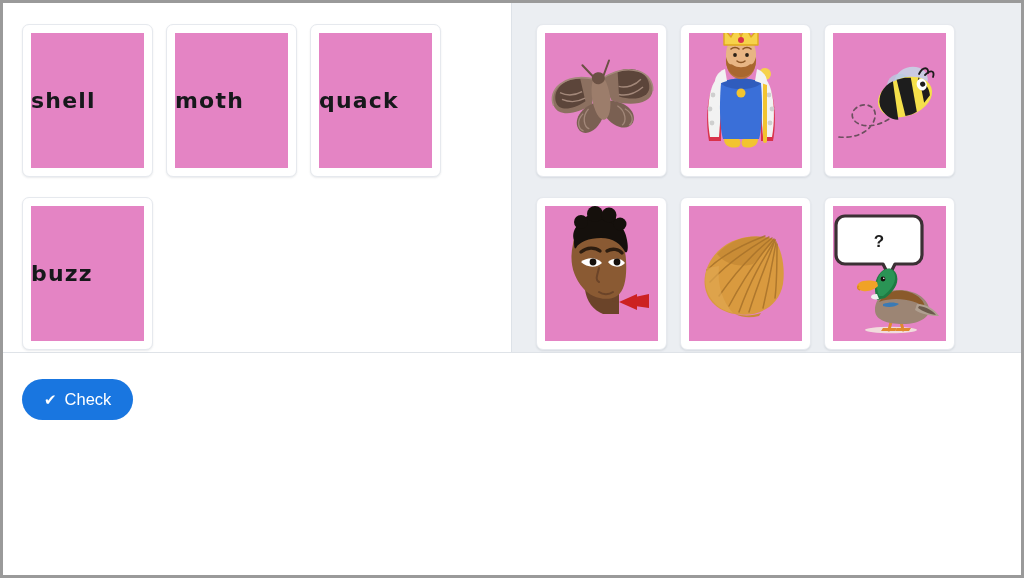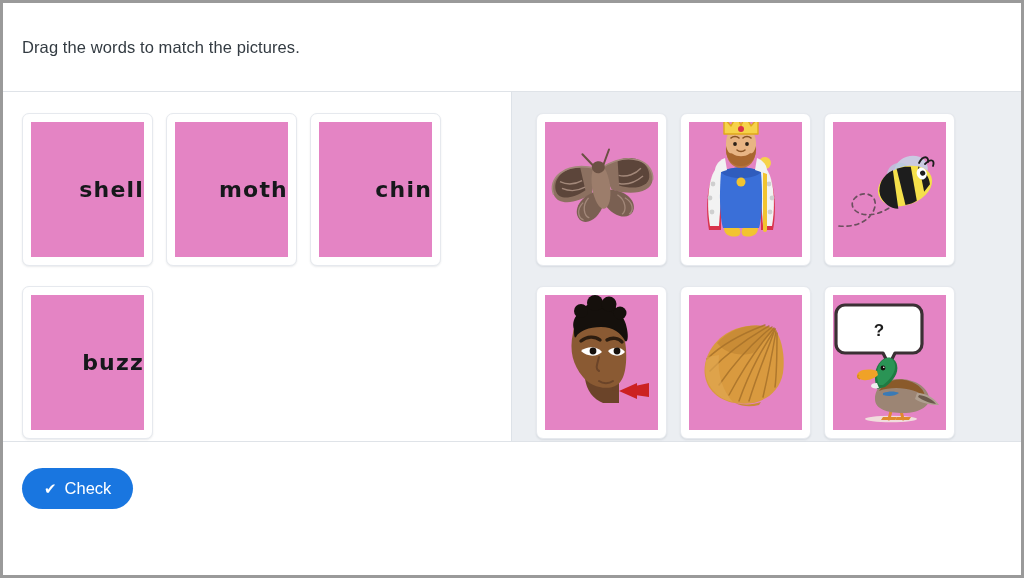--- a/index.html
+++ b/index.html
@@ -70,21 +70,21 @@
     display: flex;
     align-items: center;
     justify-content: center;
   }
   .card-inner {
     width: 113px;
     height: 135px;
     background: #e484c4;
     display: flex;
     align-items: center;
-    justify-content: flex-end;
+    justify-content: flex-start;
     position: relative;
     overflow: hidden;
   }
   .word {
     font-family: "DejaVu Sans", sans-serif;
     font-size: 22px;
     font-weight: 600;
     color: #16181b;
     letter-spacing: 1.2px;
   }
@@ -111,23 +111,20 @@
     font-family: "Liberation Sans", sans-serif;
     cursor: pointer;
   }
   .check-mark { font-size: 15px; line-height: 1; }
 </style>
 </head>
 <body>
 
 <div id="page-frame">
 
-  <div class="prompt-bar">
-    <div class="prompt-text">Drag the words to match the pictures.</div>
-  </div>
 
   <div class="activity">
 
     <div class="pane-words">
       <div class="grid">
 
         <div class="card">
           <div class="card-inner">
             <span class="word">shell</span>
           </div>
@@ -135,21 +132,21 @@
 
 
         <div class="card">
           <div class="card-inner">
             <span class="word">moth</span>
           </div>
         </div>
 
         <div class="card">
           <div class="card-inner">
-            <span class="word">chin</span>
+            <span class="word">quack</span>
           </div>
         </div>
 
         <div class="card">
           <div class="card-inner">
             <span class="word">buzz</span>
           </div>
         </div>
 
 

